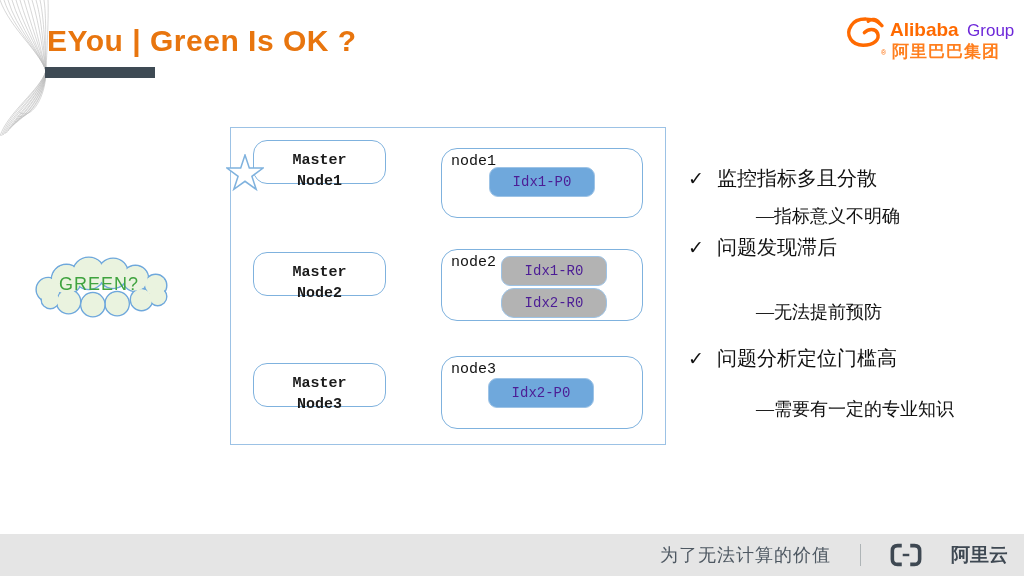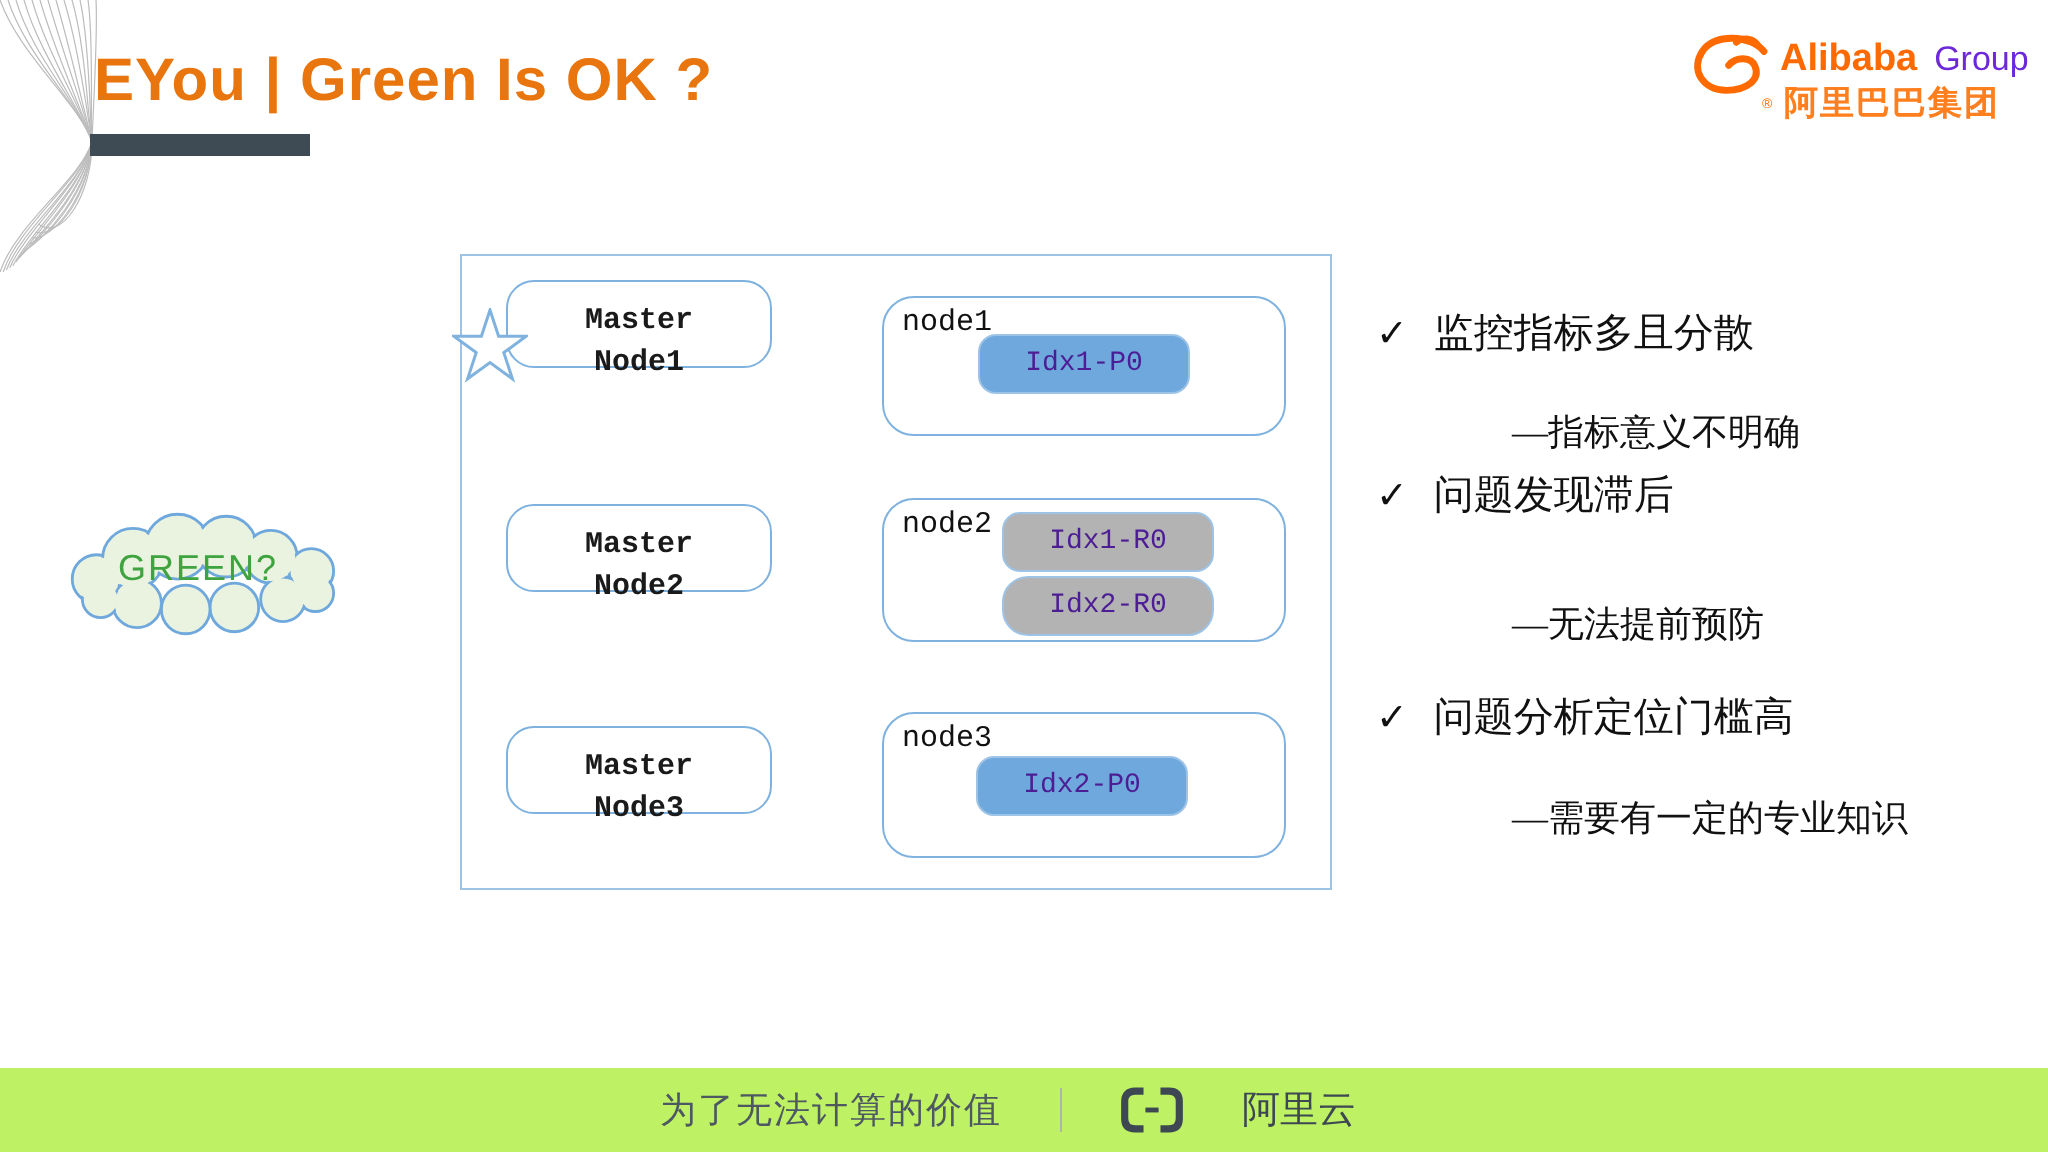--- a/index.html
+++ b/index.html
@@ -64,32 +64,32 @@
   
   .bullet {
     position:absolute; left:688px; white-space:nowrap;
     font-family:"Liberation Serif","DejaVu Serif",serif; font-size:20px; color:#111;
   }
   .bullet .chk { display:inline-block; margin-right:13px; font-size:19px; }
   .subline {
     position:absolute; left:756px; white-space:nowrap;
     font-family:"Liberation Serif","DejaVu Serif",serif; font-size:18px; color:#111;
   }
-  #b0 { top:153px;text-align:center; } #s0 { top:204px; }
+  #b0 { top:165px;text-align:center; } #s0 { top:204px; }
   #b1 { top:234px; } #s1 { top:300px; }
   #b2 { top:345px; } #s2 { top:397px; }
   
   .footer {
-    position:absolute; left:0; top:534px; width:1024px; height:42px; background:#bef264;
-    display:flex; align-items:center; justify-content:center; gap:29px;
+    position:absolute; left:0; top:534px; width:1024px; height:42px; background:#e5e5e5;
+    display:flex; align-items:center; justify-content:flex-end; gap:29px;
     padding-right:16px; box-sizing:border-box;
   }
   .footer-slogan { font-size:18px; color:#4E5862; letter-spacing:1px; }
   .footer-sep { width:1px; height:22px; background:#AEB4B6; }
-  .footer-brand { font-size:19px; font-weight:400; color:#3E4852; }
+  .footer-brand { font-size:19px; font-weight:700; color:#3E4852; }
 </style>
 </head>
 <body>
 
 <div id="slide">
 
   <svg class="deco-swirl" viewBox="0 0 50 140">
     <g stroke="#b5b5b5" stroke-width="0.6" fill="none" opacity="0.9">
       <path d="M0 0 C10 28, 40 52, 46 71 C40 90, 8 112, 0 136"></path>
       <path d="M4 0 C13 28, 40 53, 46 71 C40 91, 9 113, 1.6 136"></path>

